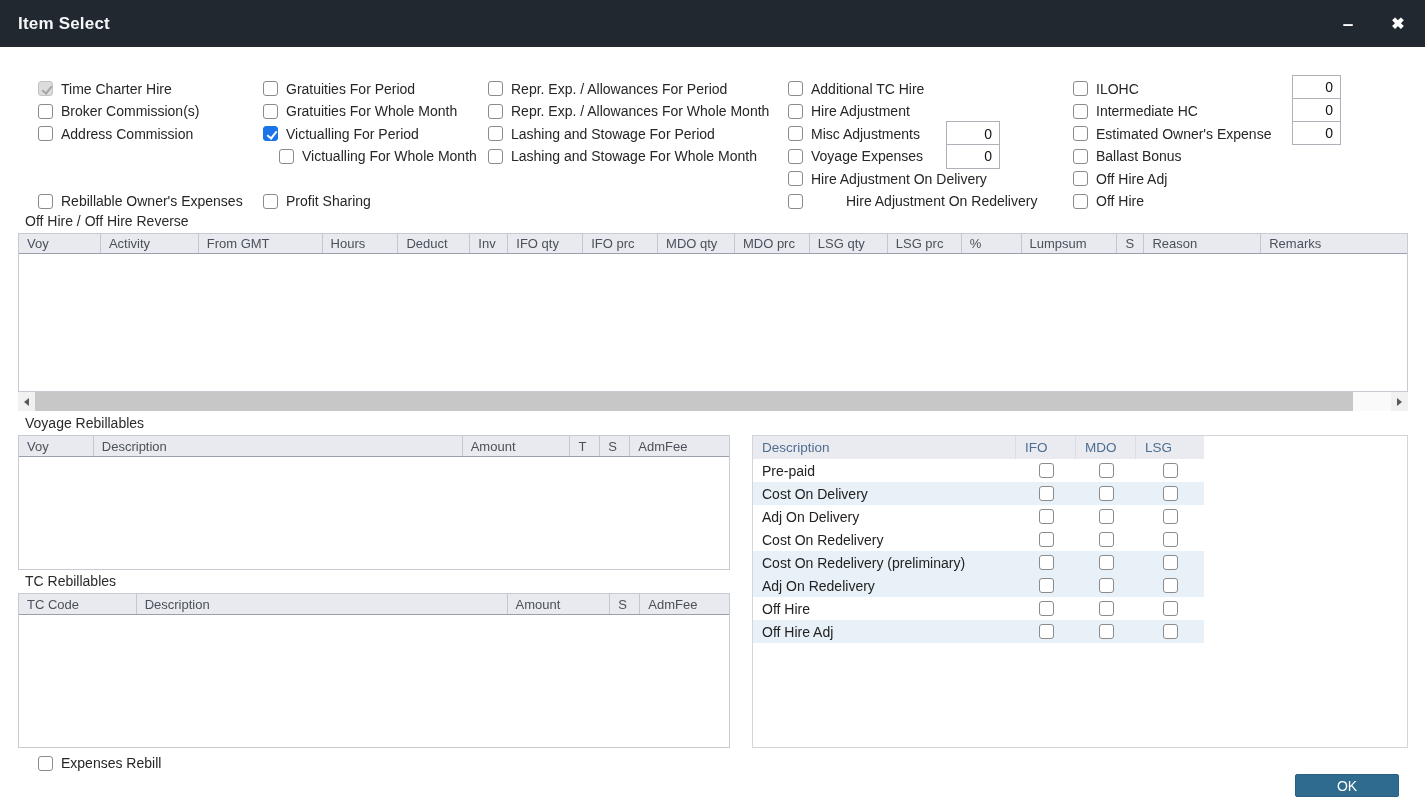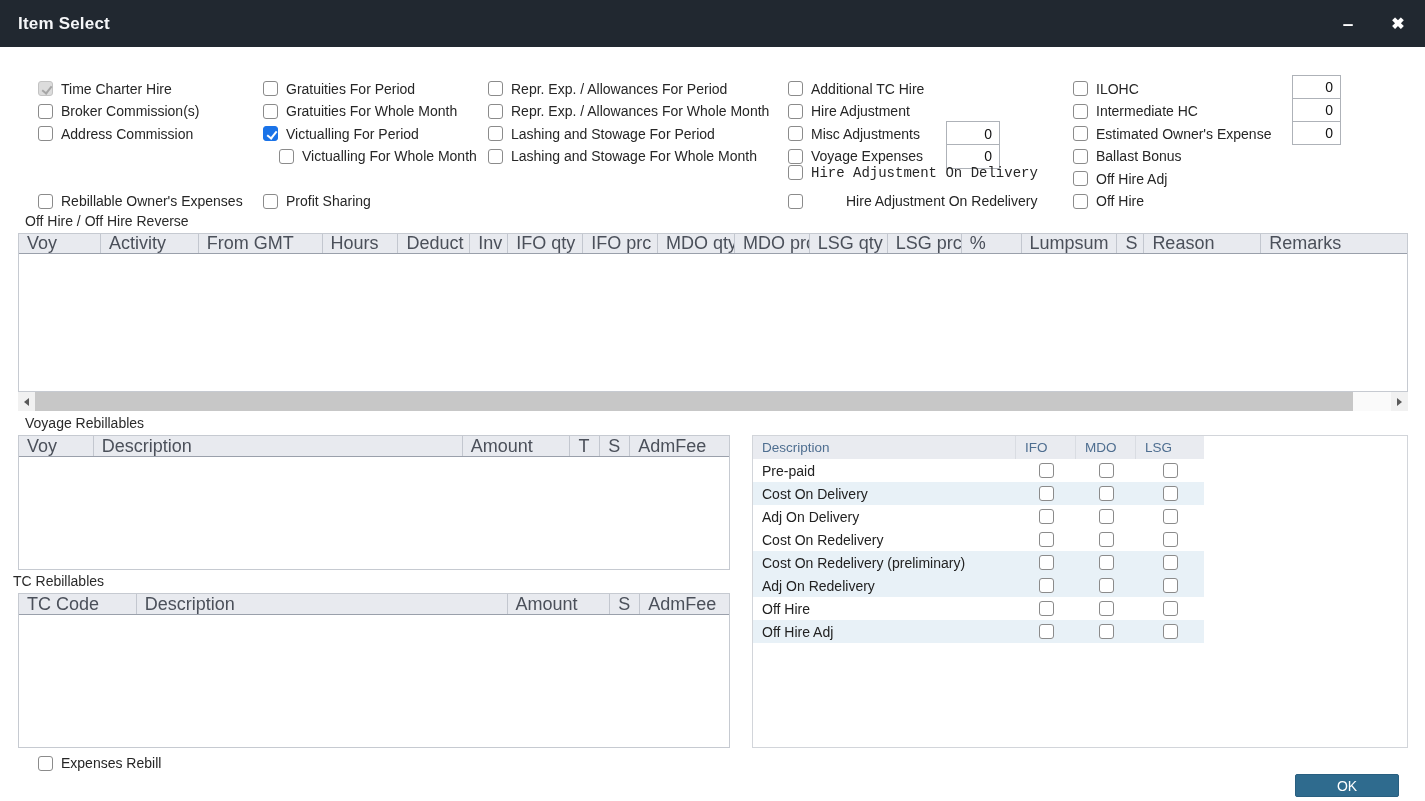--- a/index.html
+++ b/index.html
@@ -32,21 +32,21 @@
     font-family:"Liberation Sans",sans-serif;font-size:14px;text-align:right;padding:0 7px;outline:none}
   .c4 .num-input{position:absolute;left:158px;top:-1px;width:54px;height:25px}
   .right-inputs{position:absolute;left:1292px;top:76px;width:49px}
   .right-inputs .num-input{display:block;width:49px;height:24px;margin-top:-1px}
   
   .sec{position:absolute;font-size:14px;color:#2a2a2a;white-space:nowrap}
   
   .tbl{position:absolute;box-sizing:border-box;border:1px solid #c6cad1;background:#fff}
   .thead{display:flex;background:#e8eaef;border-bottom:1px solid #9aa0ab;box-sizing:border-box}
   .th{box-sizing:border-box;display:flex;align-items:center;padding-left:8px;
-      border-right:1px solid #c3c7cf;font-size:18px;color:#4b505a;white-space:nowrap;overflow:hidden}
+      border-right:1px solid #c3c7cf;font-size:13px;color:#4b505a;white-space:nowrap;overflow:hidden}
   .th:last-child{border-right:none}
   .tbody{position:relative;background:#fff}
   #off-table .thead{height:20px}
   #voy-table .thead,#tc-table .thead{height:21px}
   
   .hscroll{position:absolute;left:18px;top:392px;width:1390px;height:19px;background:#fafafa}
   .sb-arrow{position:absolute;top:0;width:17px;height:19px;background:#f1f1f1;display:flex;align-items:center;justify-content:center;cursor:pointer}
   .sb-arrow.left{left:0}
   .sb-arrow.right{right:0}
   .tri-l{width:0;height:0;border-top:4px solid transparent;border-bottom:4px solid transparent;border-right:5px solid #5a5a5a}
@@ -147,21 +147,21 @@
     <div class="cb-item" style="top: 45px;">
       <span class="cb"></span>
       <span class="cb-label">Misc Adjustments</span>
       <input class="num-input" value="0" style="">
     </div>
     <div class="cb-item" style="top: 67.5px;">
       <span class="cb"></span>
       <span class="cb-label">Voyage Expenses</span>
       <input class="num-input" value="0" style="">
     </div>
-    <div class="cb-item" style="top: 84px; font-family: Liberation Mono, monospace;">
+    <div class="cb-item" style="top: 90px;">
       <span class="cb"></span>
       <span class="cb-label">Hire Adjustment On Delivery</span>
     </div>
     <div class="cb-item" style="top: 112.5px; gap: 43px;">
       <span class="cb"></span>
       <span class="cb-label">Hire Adjustment On Redelivery</span>
     </div>
   </div>
 <div class="cb-col c5" id="col-4">
     <div class="cb-item" style="top: 0px;">
@@ -347,21 +347,21 @@
             <span class="cb"></span>
           </div>
           <div class="fc chk" style="width: 68px;">
             <span class="cb"></span>
           </div>
         </div>
       </div>
   </div>
 </div>
 
-<div class="sec" style="left:13px;top:573px">TC Rebillables</div>
+<div class="sec" style="left:25px;top:573px">TC Rebillables</div>
 
 <div class="tbl" id="tc-table" style="left:18px;top:593px;width:712px;height:155px">
   <div class="thead">
       <div class="th" style="width: 118px;">TC Code</div>
       <div class="th" style="width: 372px;">Description</div>
       <div class="th" style="width: 103px;">Amount</div>
       <div class="th" style="width: 30px;">S</div>
       <div class="th" style="width: 89px;">AdmFee</div>
     </div>
   <div class="tbody" style="height:132px"></div>

